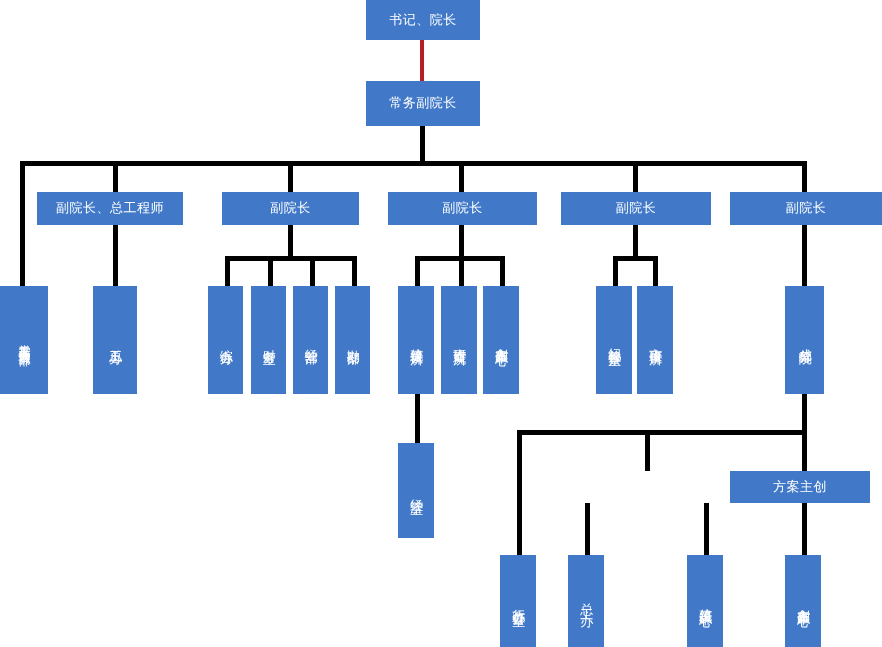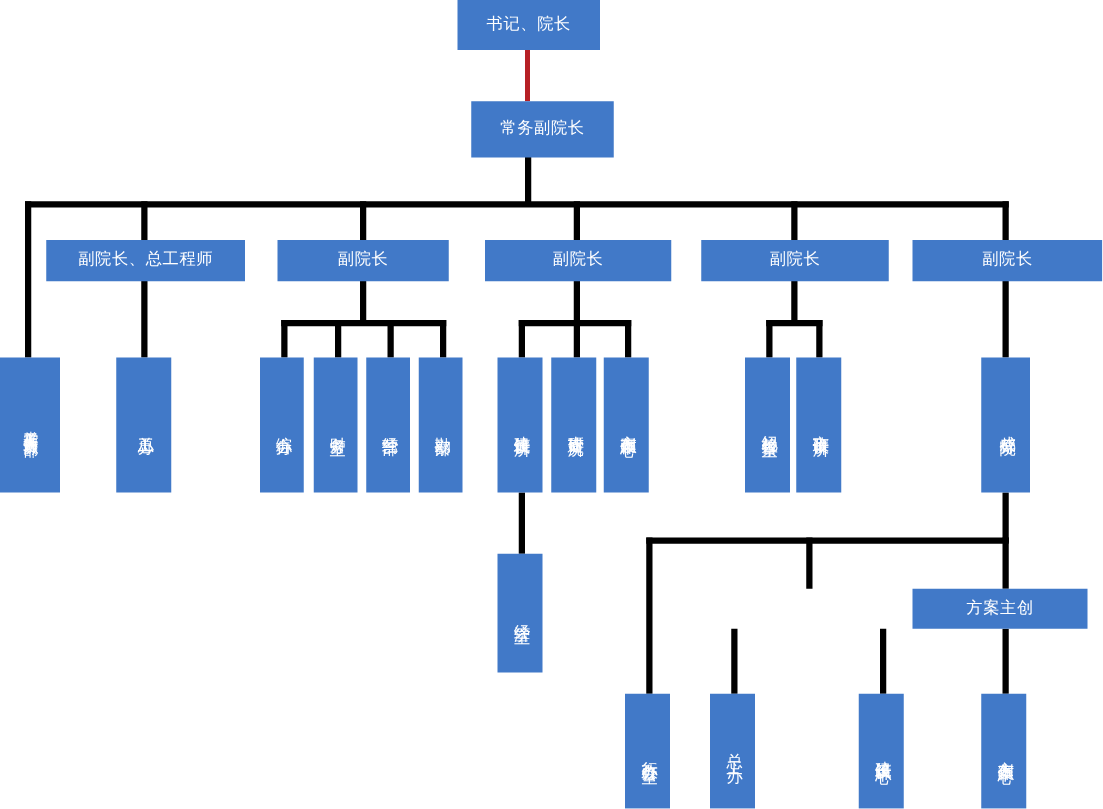--- a/index.html
+++ b/index.html
@@ -116,25 +116,25 @@
 
   <div class="conn" style="left:585px; top:503px; width:5px; height:52px;"></div>
   <div class="conn" style="left:704px; top:503px; width:5px; height:52px;"></div>
 
   <div class="conn" style="left:802px; top:503px; width:5px; height:52px;"></div>
 
   <div class="node horiz" style="left:366px; top:0px; width:114px; height:40px;">
     <span>书记、院长</span>
   </div>
 
-  <div class="node horiz" style="left:366px; top:81px; width:114px; height:45px;margin-left:11px;">
+  <div class="node horiz" style="left:366px; top:81px; width:114px; height:45px;">
     <span>常务副院长</span>
   </div>
 
-  <div class="node horiz" style="left:37px; top:192px; width:159px; height:33px;">
+  <div class="node horiz" style="left:37px; top:192px; width:146px; height:33px;font-family:Liberation Serif, serif;">
     <span>副院长、总工程师</span>
   </div>
 
   <div class="node horiz" style="left:222px; top:192px; width:137px; height:33px;">
     <span>副院长</span>
   </div>
 
   <div class="node horiz" style="left:388px; top:192px; width:149px; height:33px;">
     <span>副院长</span>
   </div>

